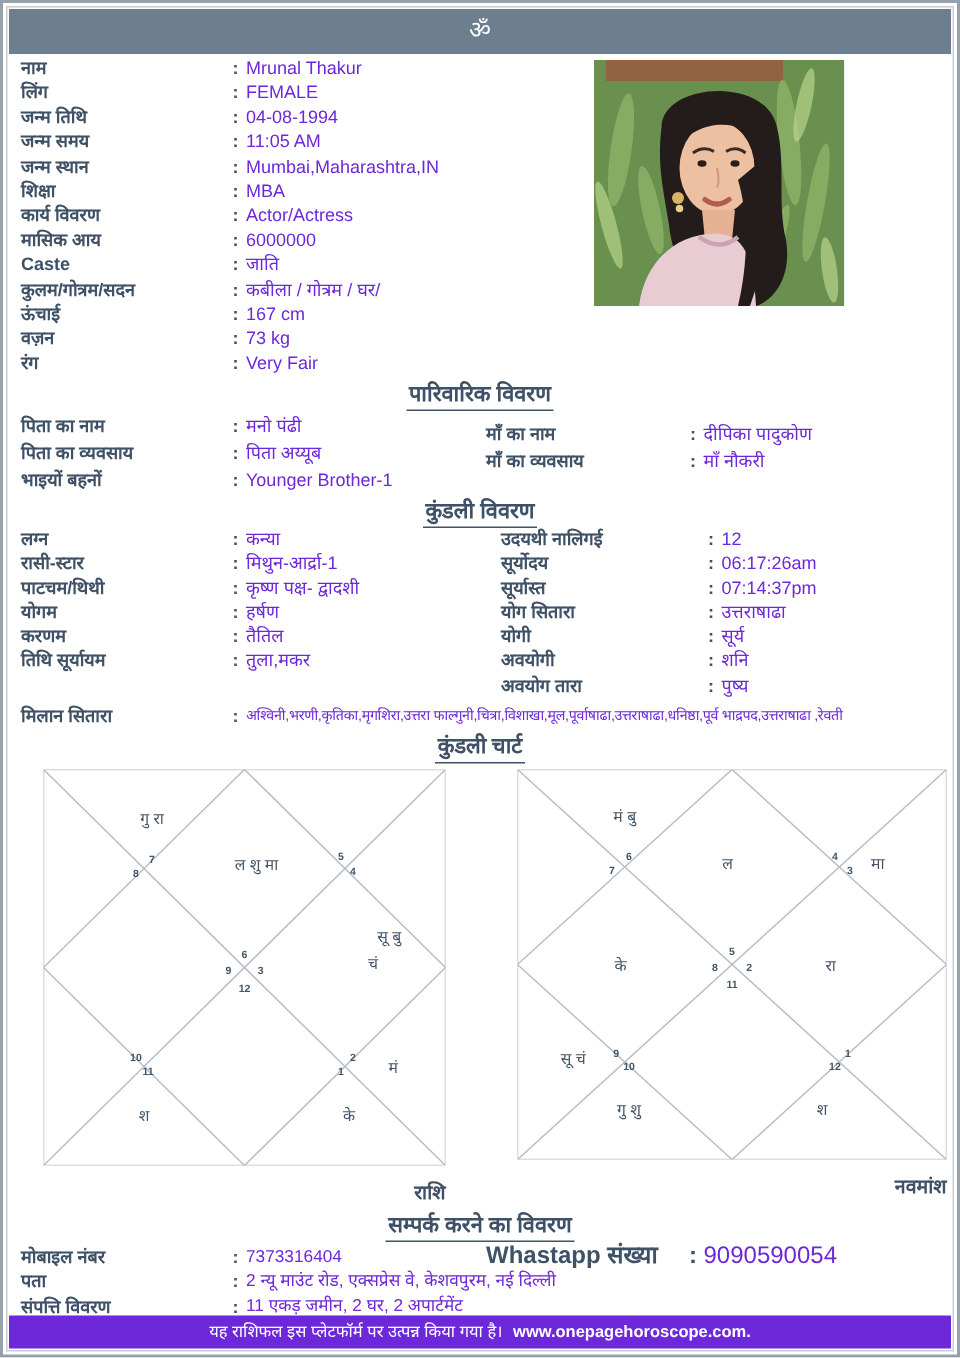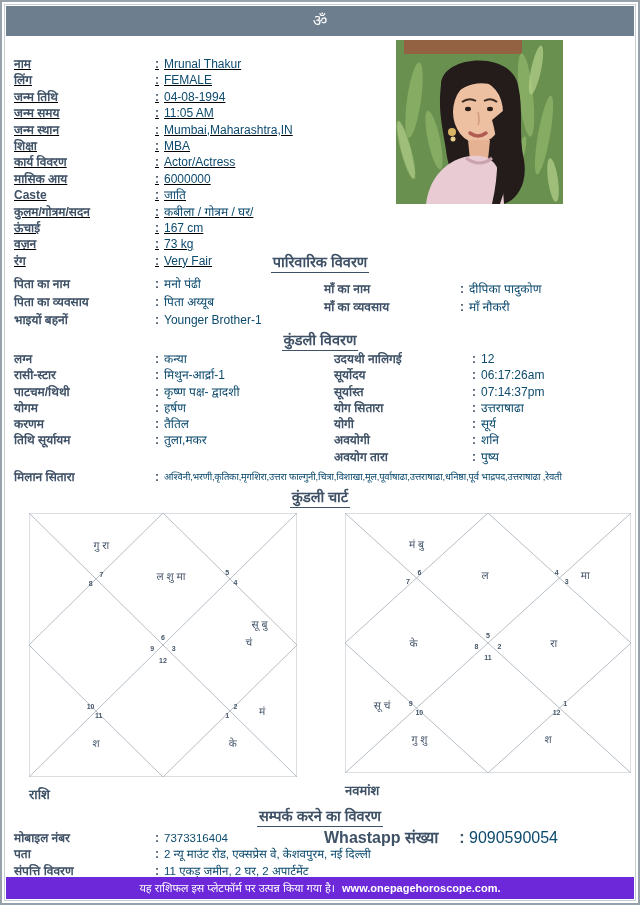--- a/index.html
+++ b/index.html
@@ -10,22 +10,22 @@
   }
   .inner-frame{position:absolute;inset:2px;border:1px solid #c6cdd4;pointer-events:none;}
   .topbar{
     position:absolute;left:4px;right:4px;top:4px;height:30px;background:#6d7e8e;
     color:#fff;text-align:center;line-height:30px;font-size:16px;
   }
   .rows{position:absolute;}
   .row{display:grid;grid-template-columns:136px 14px 1fr;}
   .lbl{font-weight:700;color:#3f5166;}
   .colon{font-weight:700;color:#3f5166;text-align:center;}
-  .val{color:#0c4a6e;}
-  #personal-rows{left:12px;top:54px;width:378px;font-size:12px;text-decoration:underline;}
+  .val{color:#6d28d9;}
+  #personal-rows{left:12px;top:35px;width:378px;font-size:12px;}
   #personal-rows .row{line-height:16.4px;}
   .photo{position:absolute;left:394px;top:38px;width:167px;height:164px;overflow:hidden;}
   .photo svg{display:block;}
   h2.sec{position:absolute;left:0;width:100%;text-align:center;font-size:14.5px;
     color:#3f5166;margin:0;font-weight:700;}
   h2.sec .u{border-bottom:1.5px solid #3f5166;padding:0 2px 2px 2px;}
   #sec-family{top:249px;}
   #family-left{left:12px;top:273px;width:305px;font-size:12px;}
   #family-left .row{line-height:18px;}
   #family-right{left:322px;top:278px;width:305px;font-size:12px;}
@@ -44,21 +44,21 @@
   #chart-navamsa{left:343px;top:511px;width:286px;}
   .square{position:relative;width:100%;}
   #chart-rashi .square{height:264px;}
   #chart-navamsa .square{height:260px;}
   .square svg{position:absolute;inset:0;width:100%;height:100%;}
   .square rect,.square line{stroke:#b7bec5;fill:none;stroke-width:1;vector-effect:non-scaling-stroke;}
   .square .planet{position:absolute;transform:translate(-50%,-50%);font-size:10.5px;
     color:#44556a;white-space:nowrap;}
   .square .num{position:absolute;transform:translate(-50%,-50%);font-size:7px;
     font-weight:700;color:#44556a;}
-  .chart-label{text-align:left;margin-top:8px;font-size:13px;color:#3f5166;font-weight:600;}
+  .chart-label{text-align:right;margin-top:8px;font-size:13px;color:#3f5166;font-weight:600;}
   #sec-contact{top:803px;}
   #contact-left{left:12px;top:828px;width:420px;font-size:12px;}
   #contact-left .row{line-height:16.4px;}
   #contact-left .row .val{font-size:11.5px;}
   #contact-right{left:322px;top:828px;width:306px;font-size:16px;}
   #contact-right .row{line-height:16.4px;grid-template-columns:131px 14px 1fr;}
   .footer{
     position:absolute;left:4px;right:4px;bottom:4px;height:22px;background:#6d28d9;
     color:#fff;text-align:center;line-height:22px;font-size:11px;
   }

